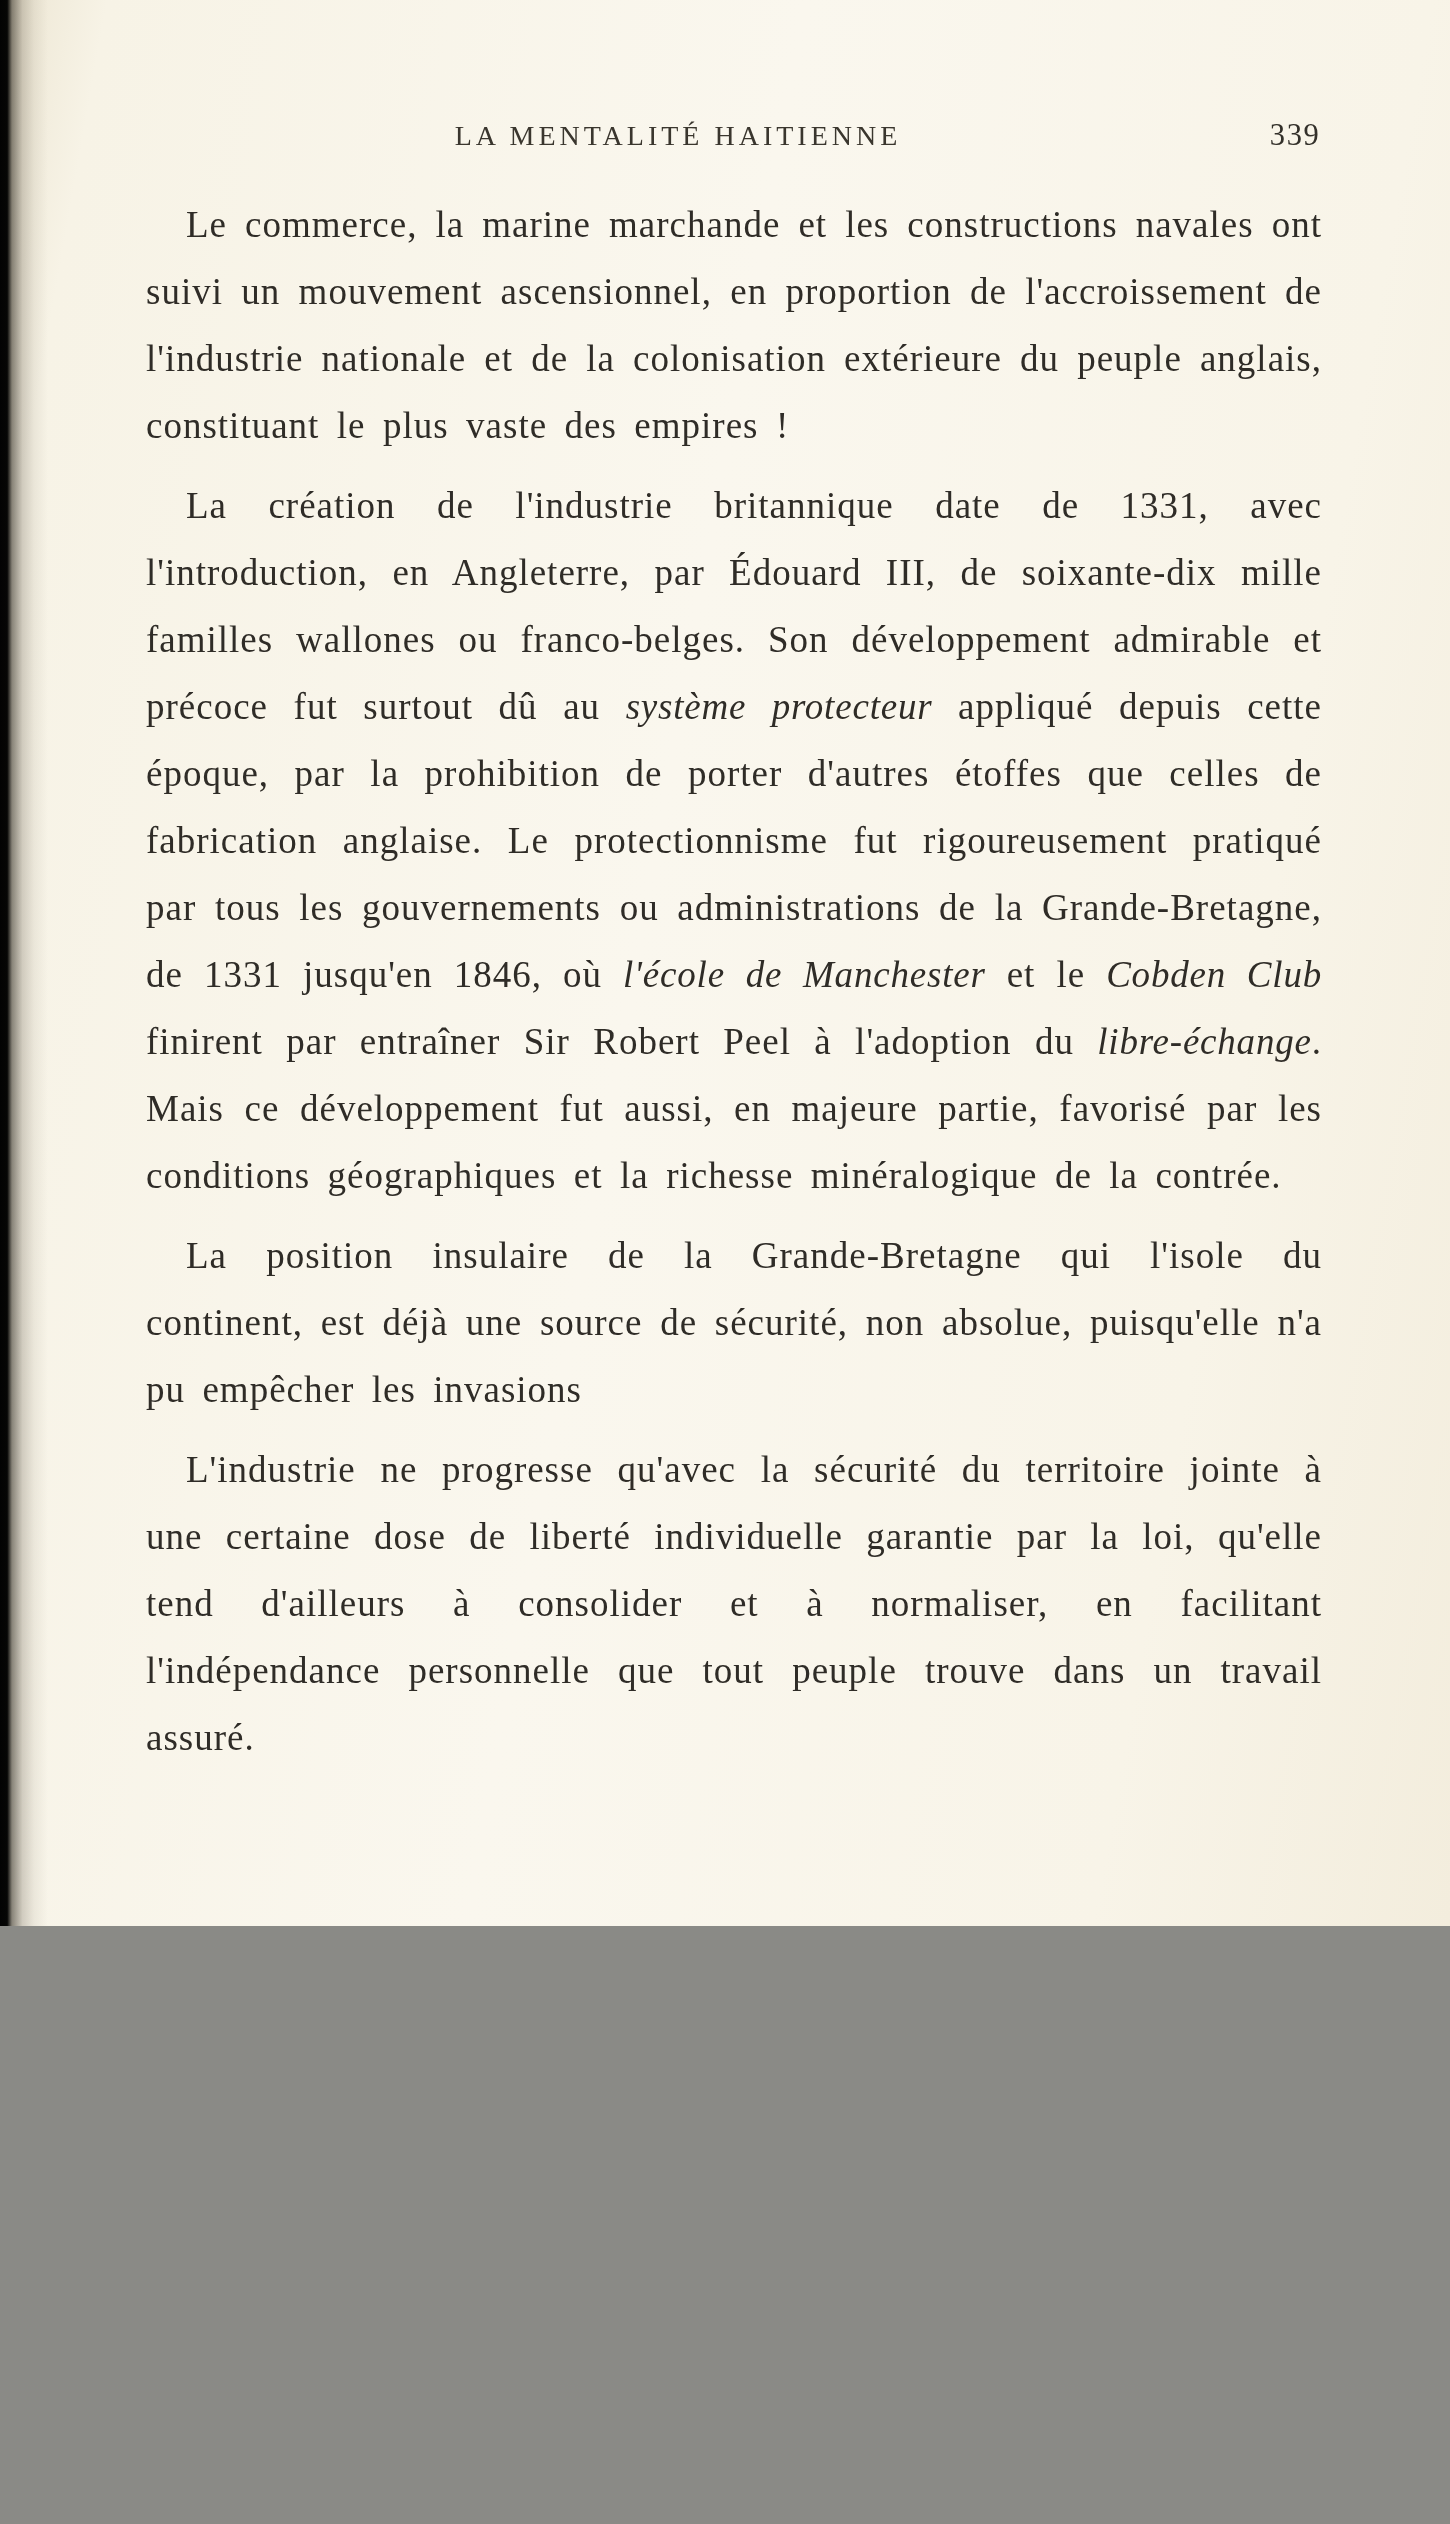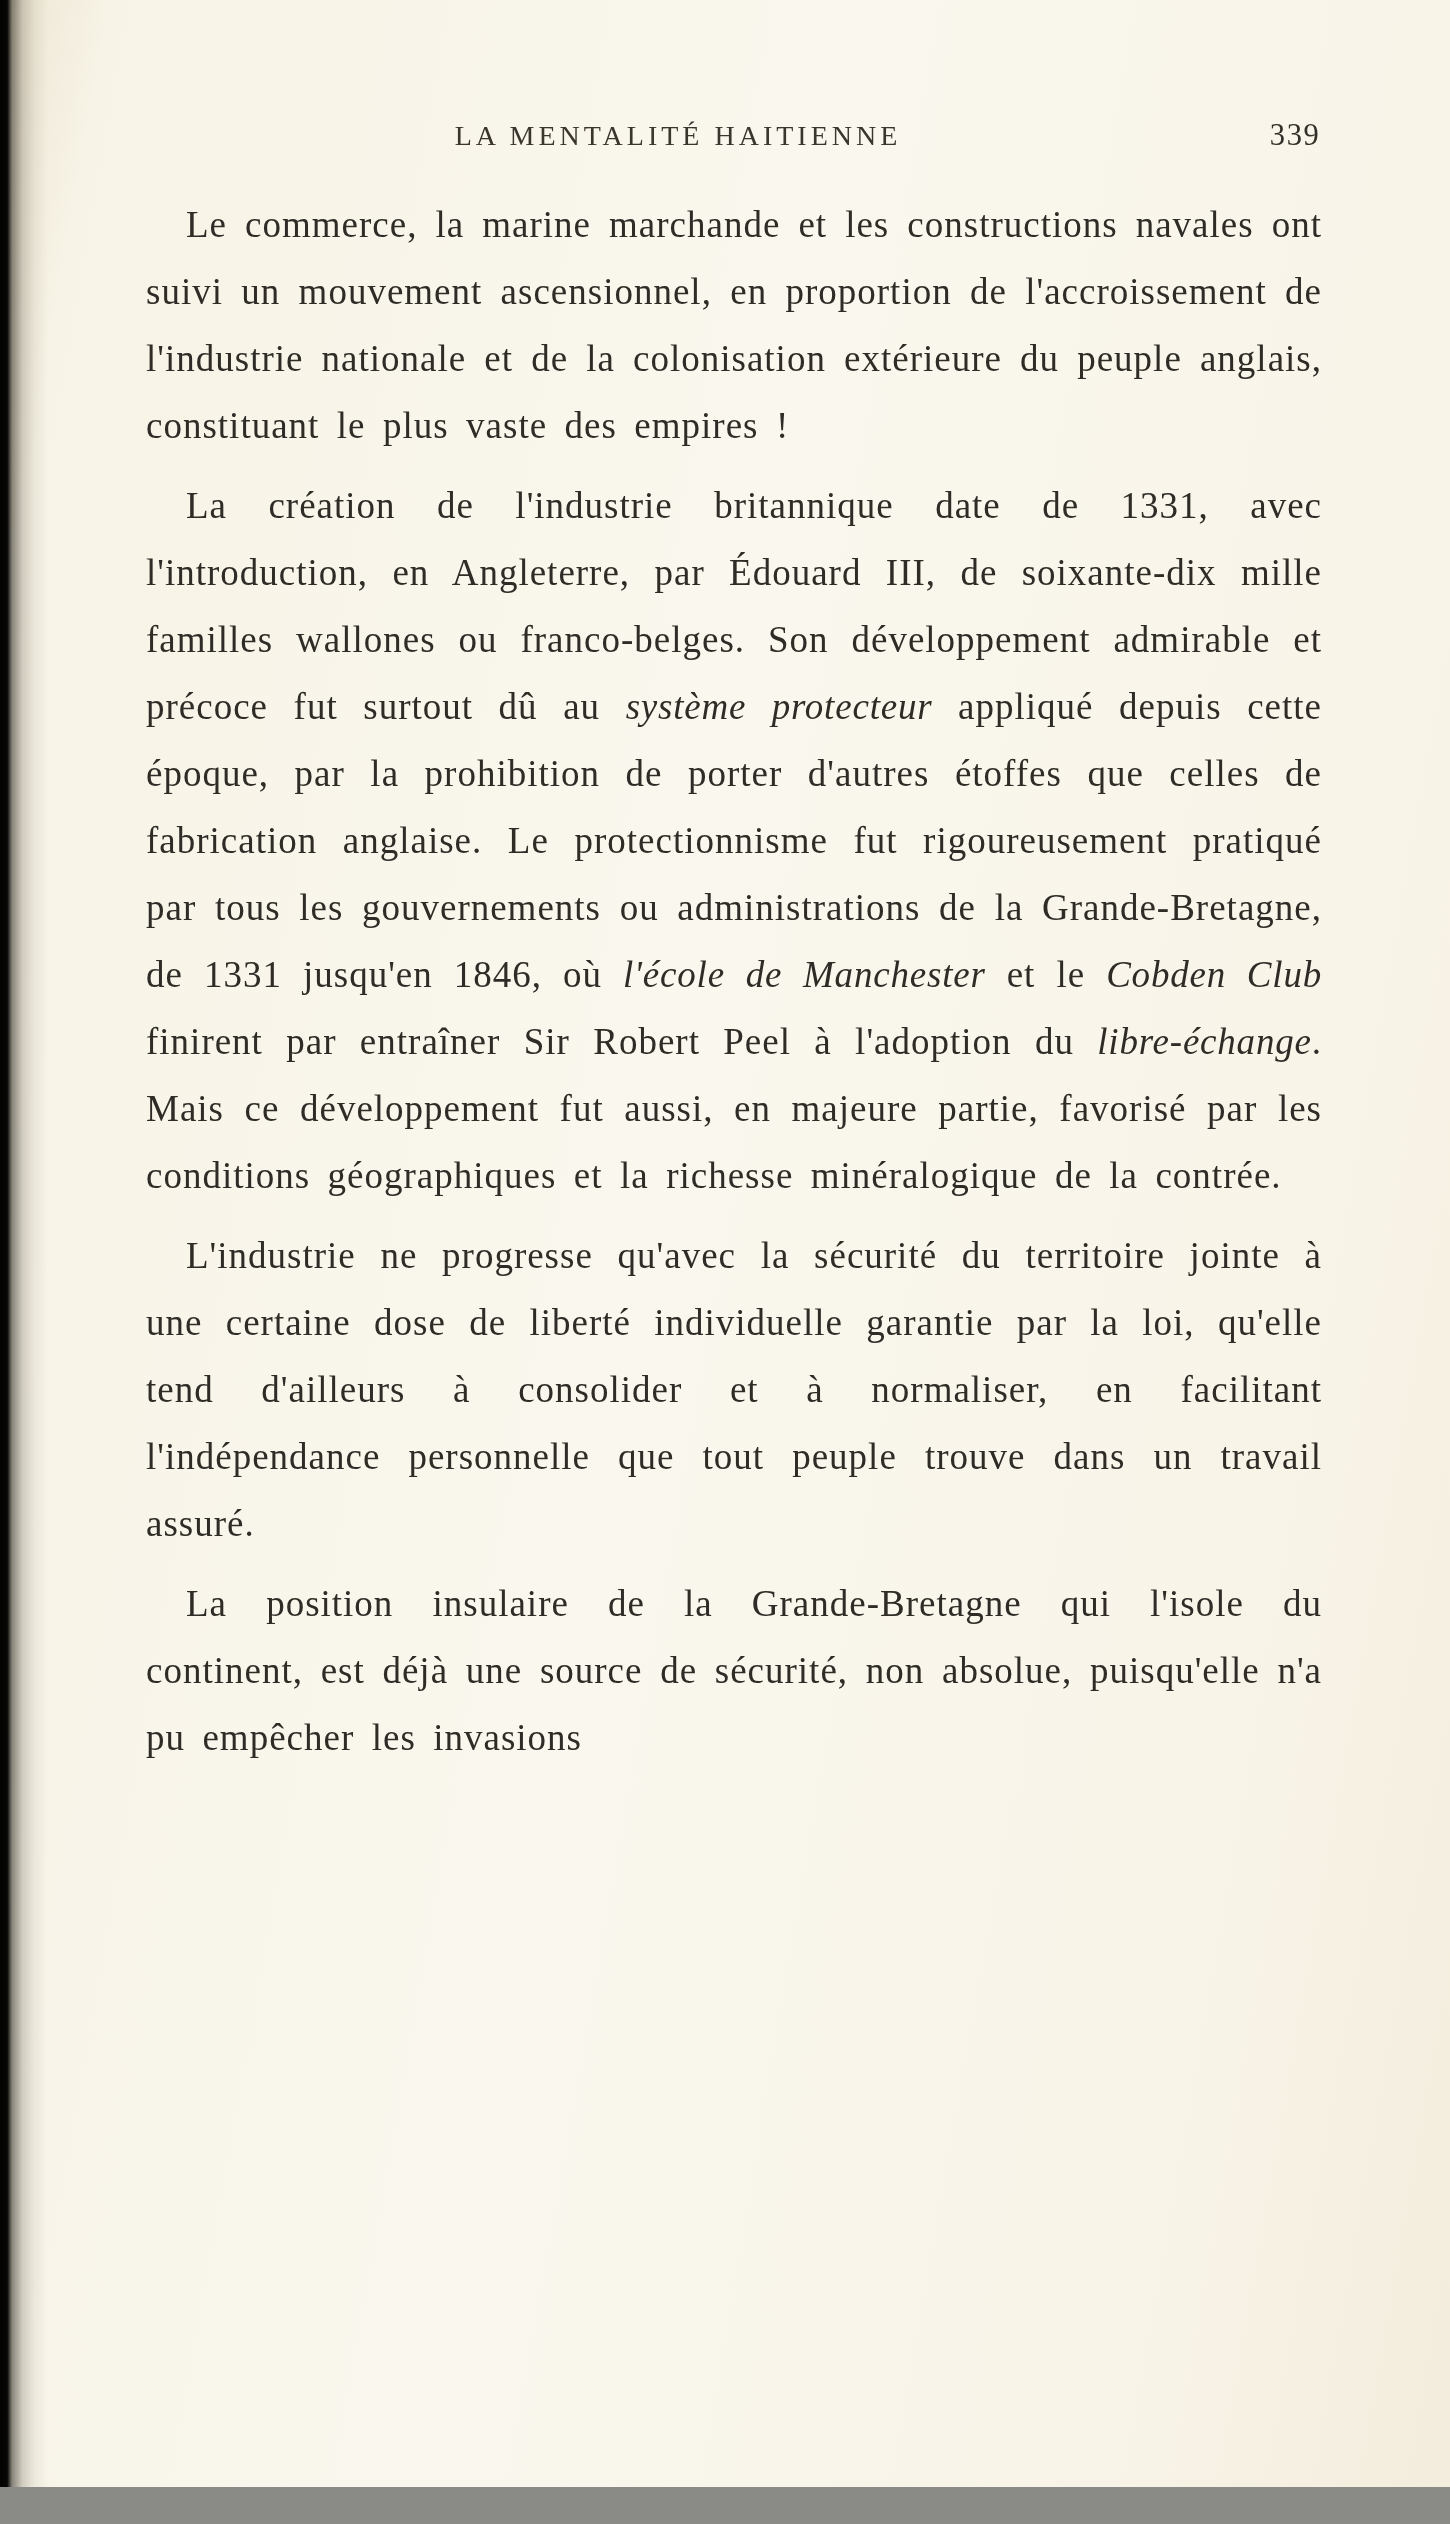--- a/index.html
+++ b/index.html
@@ -3,21 +3,21 @@
 <meta charset="utf-8">
 <style>
   html, body {
     margin: 0;
     padding: 0;
     background: #8a8a86;
   }
   .page {
     position: relative;
     width: 1450px;
-    height: 2487px;
+    height: 1926px;
     margin: 0 auto;
     background: linear-gradient(100deg, #ece5d2 0%, #f7f3e6 6%, #faf7ee 45%, #f8f4e8 80%, #f3eddd 100%);
     overflow: hidden;
     font-family: "Liberation Serif", "DejaVu Serif", serif;
     color: #2f2c27;
   }
   .left-edge {
     position: absolute;
     left: 0; top: 0; bottom: 0;
     width: 48px;
@@ -81,18 +81,18 @@
 <div class="page">
   <div class="left-edge"></div>
   <div class="content">
     <div class="running-header">
       <span class="header-title">LA MENTALITÉ HAITIENNE</span>
       <span class="page-number">339</span>
     </div>
     <div class="body-text">
         <p class="para indent"><span>Le commerce, la marine marchande et les constructions navales ont suivi un mouvement ascensionnel, en proportion de l'accroissement de l'industrie nationale et de la colonisation extérieure du peuple anglais, constituant le plus vaste des empires !</span></p>
         <p class="para indent"><span>La création de l'industrie britannique date de 1331, avec l'introduction, en Angleterre, par Édouard III, de soixante-dix mille familles wallones ou franco-belges. Son développement admirable et précoce fut surtout dû au </span><i>système protecteur</i><span> appliqué depuis cette époque, par la prohibition de porter d'autres étoffes que celles de fabrication anglaise. Le protectionnisme fut rigoureusement pratiqué par tous les gouvernements ou administrations de la Grande-Bretagne, de 1331 jusqu'en 1846, où </span><i>l'école de Manchester</i><span> et le </span><i>Cobden Club</i><span> finirent par entraîner Sir Robert Peel à l'adoption du </span><i>libre-échange</i><span>. Mais ce développement fut aussi, en majeure partie, favorisé par les conditions géographiques et la richesse minéralogique de la contrée.</span></p>
+        <p class="para indent"><span>La position insulaire de la Grande-Bretagne qui l'isole du continent, est déjà une source de sécurité, non absolue, puisqu'elle n'a pu empêcher les invasions</span></p>
         <p class="para indent"><span>L'industrie ne progresse qu'avec la sécurité du territoire jointe à une certaine dose de liberté individuelle garantie par la loi, qu'elle tend d'ailleurs à consolider et à normaliser, en facilitant l'indépendance personnelle que tout peuple trouve dans un travail assuré.</span></p>
-        <p class="para indent"><span>La position insulaire de la Grande-Bretagne qui l'isole du continent, est déjà une source de sécurité, non absolue, puisqu'elle n'a pu empêcher les invasions</span></p>
       </div>
   </div>
 </div>
 
 
 </body></html>

